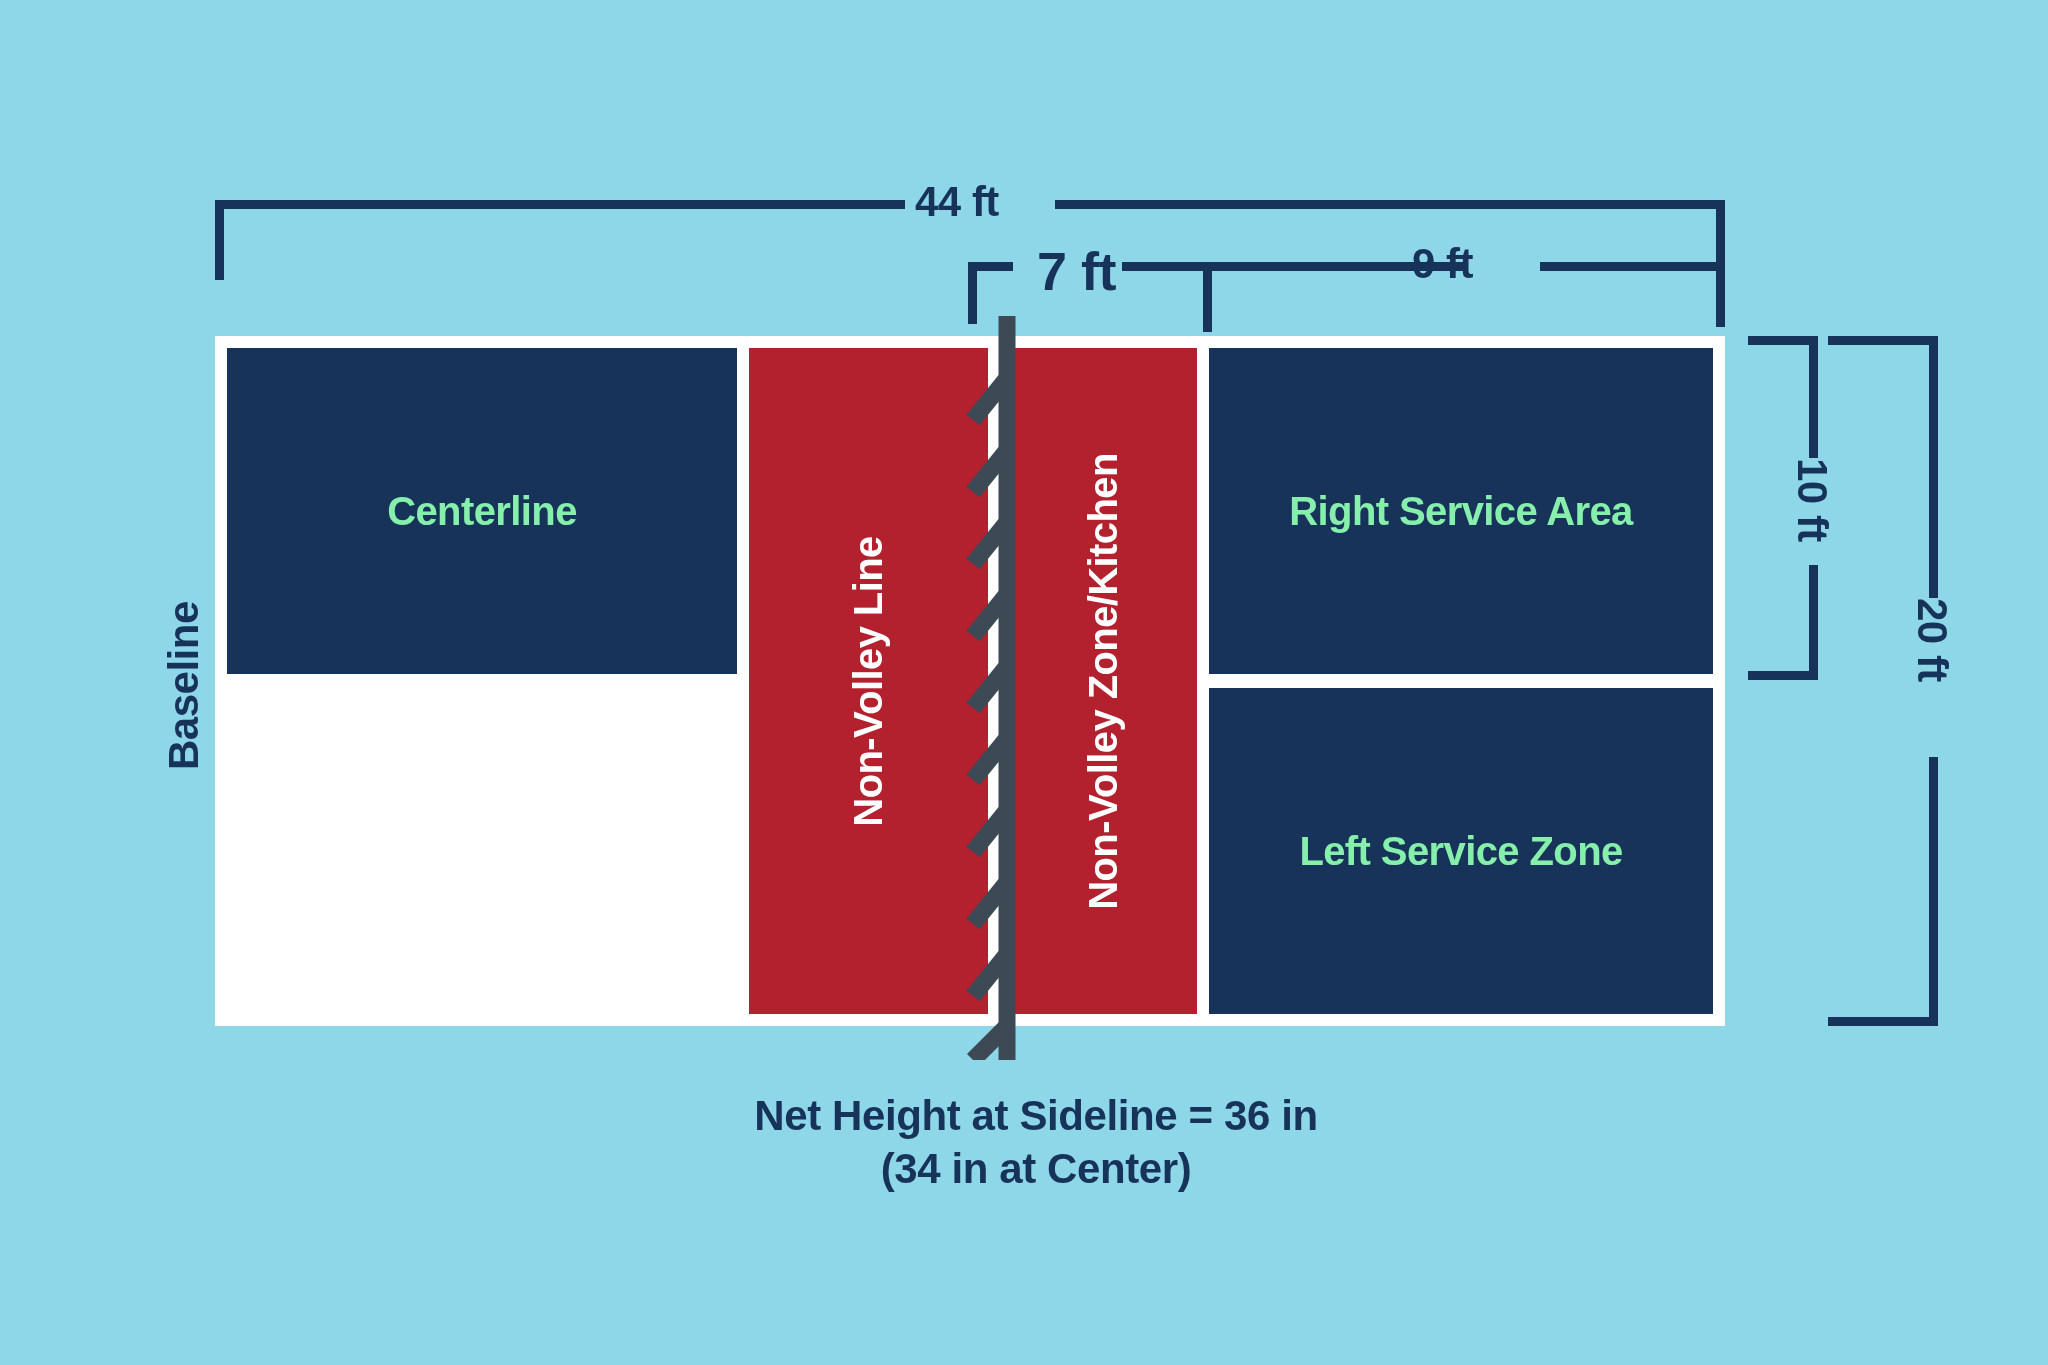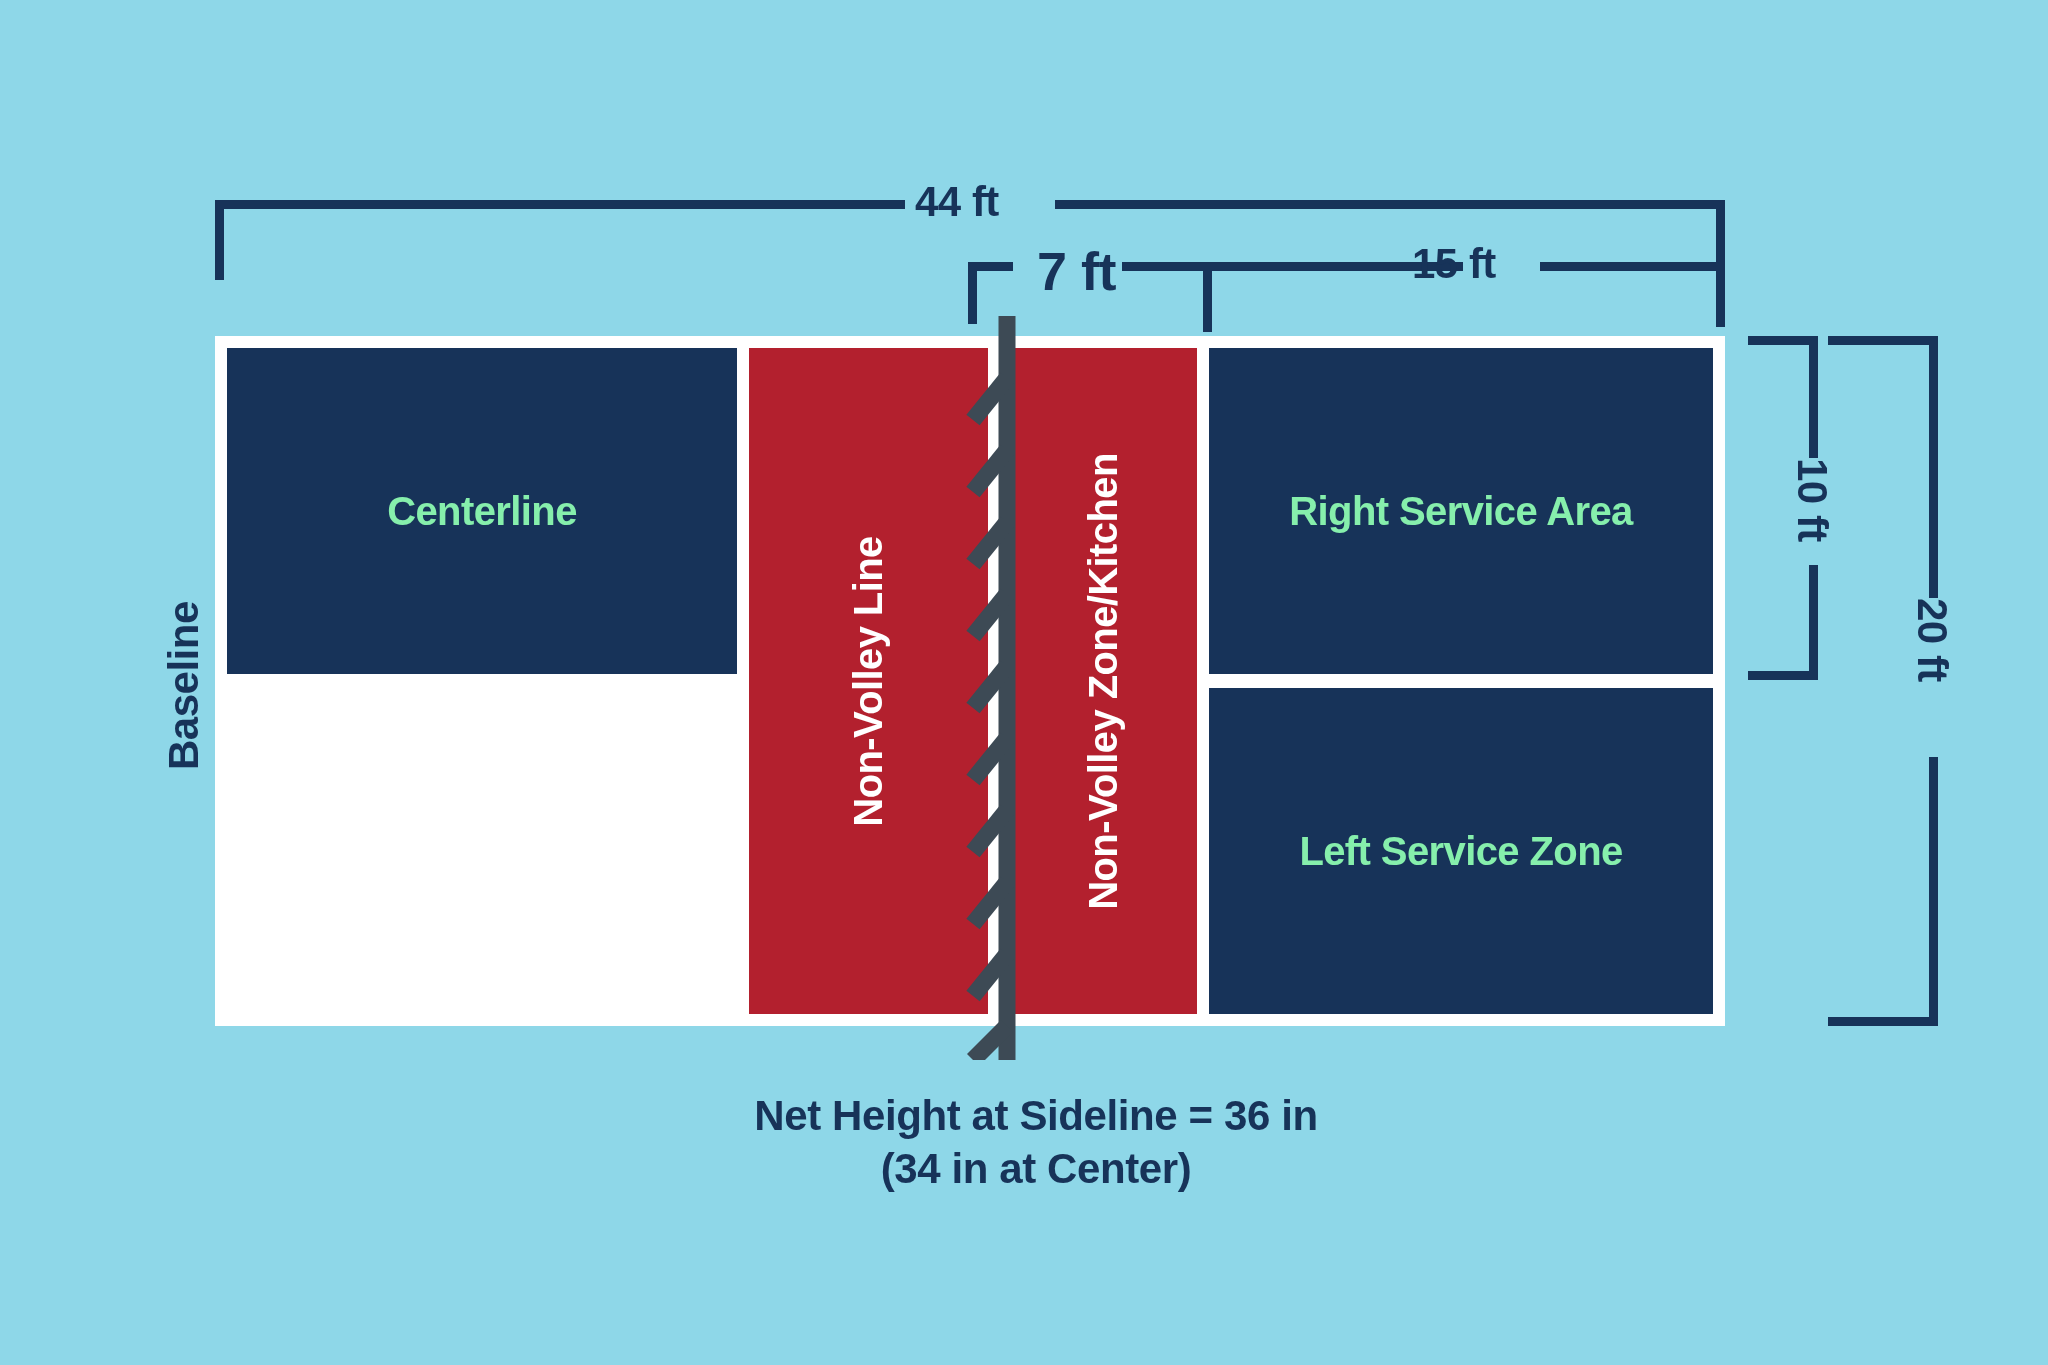--- a/index.html
+++ b/index.html
@@ -111,21 +111,21 @@
 
   <div class="rule" style="left:1203px; top:262px; width:9px; height:70px;"></div>
 
   <div class="rule" style="left:1203px; top:262px; width:260px; height:9px;"></div>
 
   <div class="rule" style="left:1540px; top:262px; width:180px; height:9px;"></div>
 
   <div class="rule" style="left:1716px; top:237px; width:9px; height:90px;"></div>
 
   <div class="dim" style="left:1037px; top:240px; font-size:54px;">7 ft</div>
-  <div class="dim" style="left:1412px; top:240px; font-size:42px;">15 ft</div>
+  <div class="dim" style="left:1412px; top:240px; font-size:42px;">9 ft</div>
 
   <div id="court">
 
     <div class="cell" style="left:12px; top:12px; width:510px; height:326px;">
       <span class="quad-label">Centerline</span>
     </div>
 
 
     <div class="cell red" style="left:534px; top:12px; width:239px; height:666px;">
       <span class="vert-label">Non-Volley Line</span>

